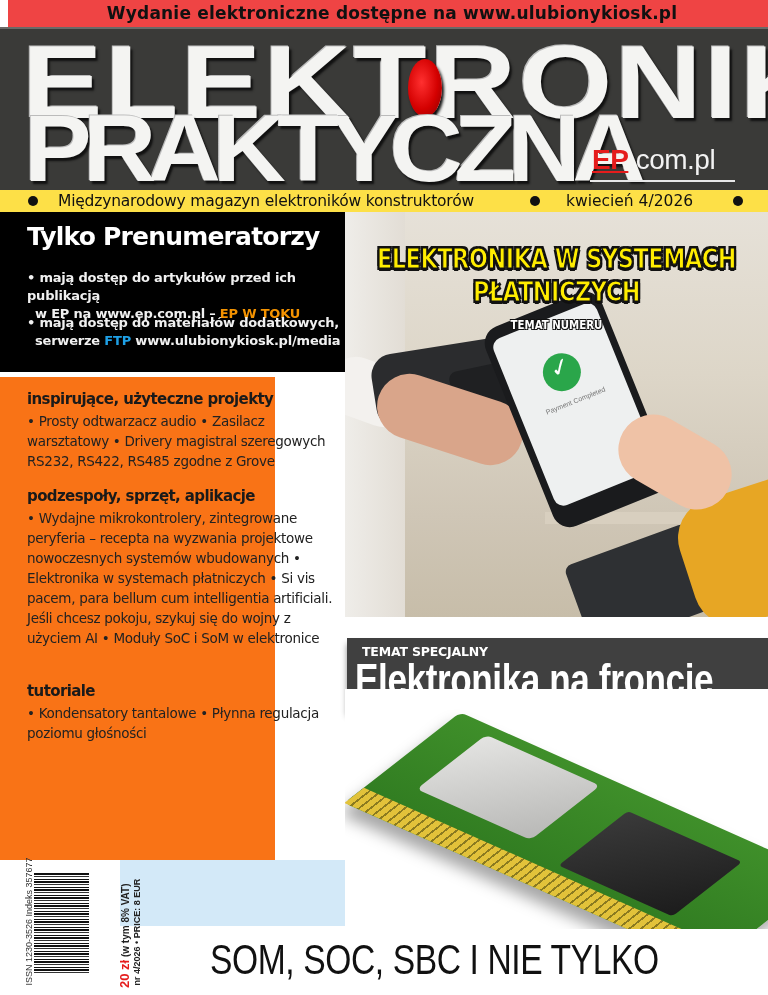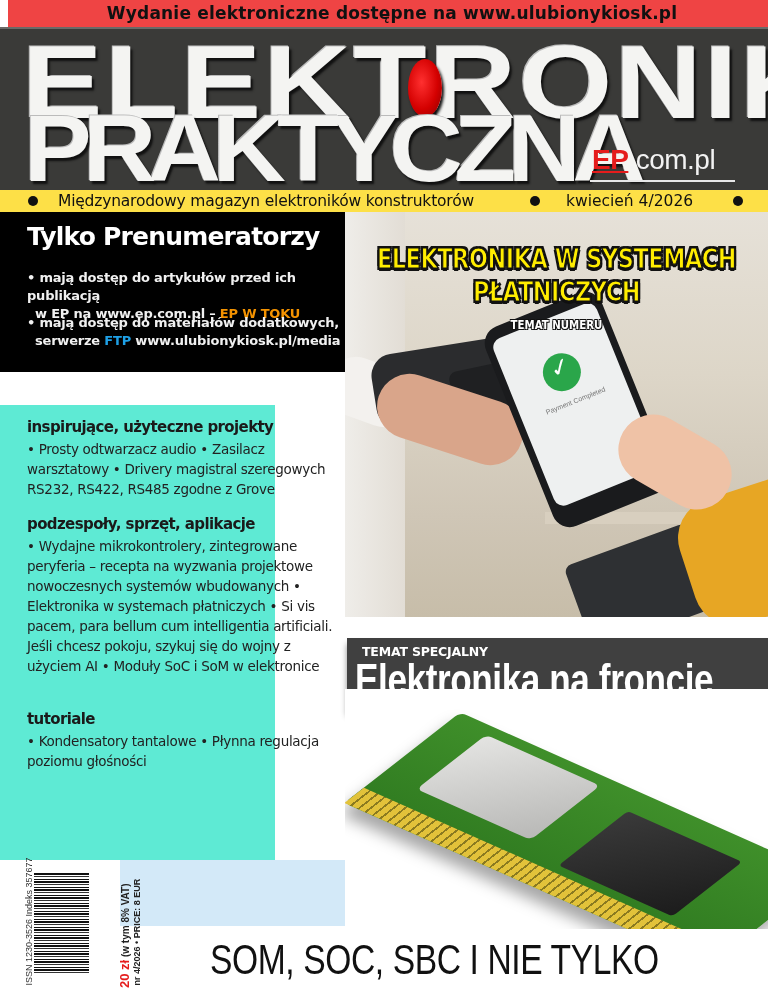--- a/index.html
+++ b/index.html
@@ -31,21 +31,21 @@
   .sub .issue { position: absolute; left: 566px; }
 
   
   .sub-box { position: absolute; left: 0; top: 212px; width: 345px; height: 160px; background: #000; color: #fff; }
   .sub-box h2 { position: absolute; left: 27px; top: 10px; font: bold 25px "DejaVu Sans", sans-serif; letter-spacing: -0.8px; text-align: right; }
   .sub-box .item { position: absolute; left: 21px; font: bold 13px "DejaVu Sans", sans-serif; line-height: 18px; color: #f0f0f0; letter-spacing: -0.2px; margin-left: 6px; }
   .sub-box .orange { color: #f39200; font-weight: 700; }
   .sub-box .blue { color: #1ea0e6; font-weight: 900; }
 
   
-  .left-panel { position: absolute; left: 0; top: 377px; width: 275px; height: 483px; background: #5eead4; margin-top: 28px; }
+  .left-panel { position: absolute; left: 0; top: 377px; width: 275px; height: 483px; background: #f97316; }
   .left-panel2 { position: absolute; left: 120px; top: 860px; width: 225px; height: 66px; background: #d3e9f8; }
   .sec { position: absolute; left: 27px; width: 310px; }
   .sec h3 { font: 900 15px "DejaVu Sans", sans-serif; color: #1a1a1a; letter-spacing: -0.6px; margin-bottom: 3px; }
   .sec p { font: 13.5px "DejaVu Sans", sans-serif; color: #222; line-height: 20px; letter-spacing: -0.3px; }
 
   
   .barcode { position: absolute; left: 0; top: 860px; width: 120px; height: 135px; background: #fff; }
   .barcode .issn { position: absolute; left: -34px; top: 58px; transform: rotate(-90deg); font: 9px "Liberation Sans", sans-serif; color: #333; white-space: nowrap; width: 125px; }
   .barcode .bars { position: absolute; left: 34px; top: 13px; width: 55px; height: 100px;
     background: repeating-linear-gradient(180deg, #111 0 2px, #fff 2px 3px, #333 3px 4px, #fff 4px 6px, #111 6px 7px, #fff 7px 8px); }

